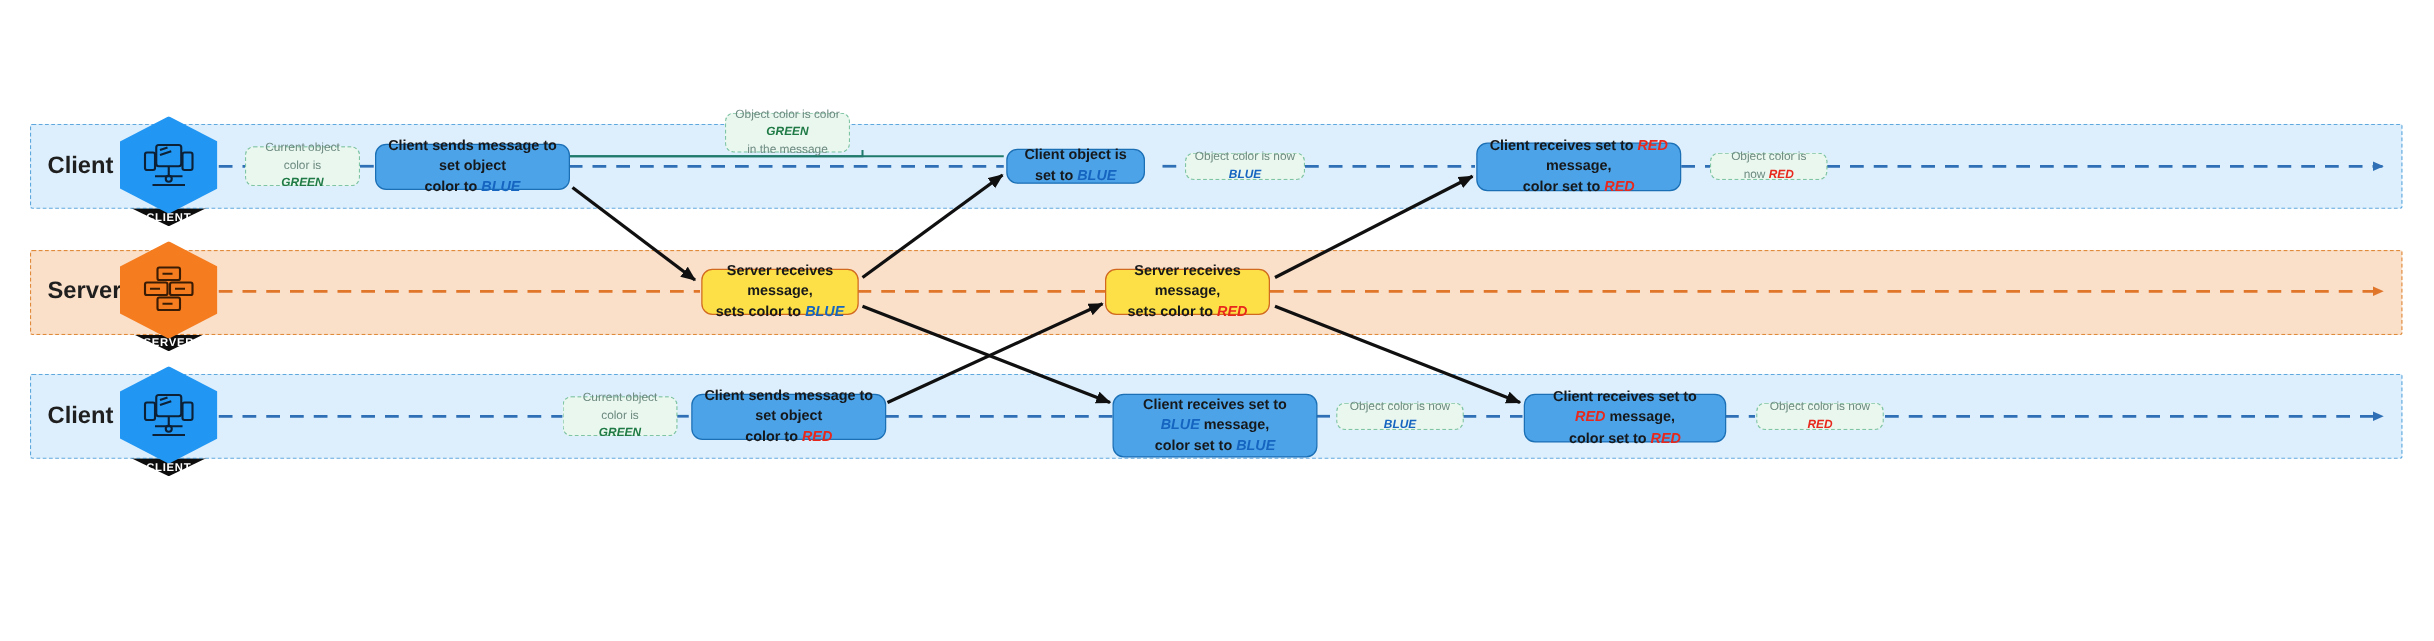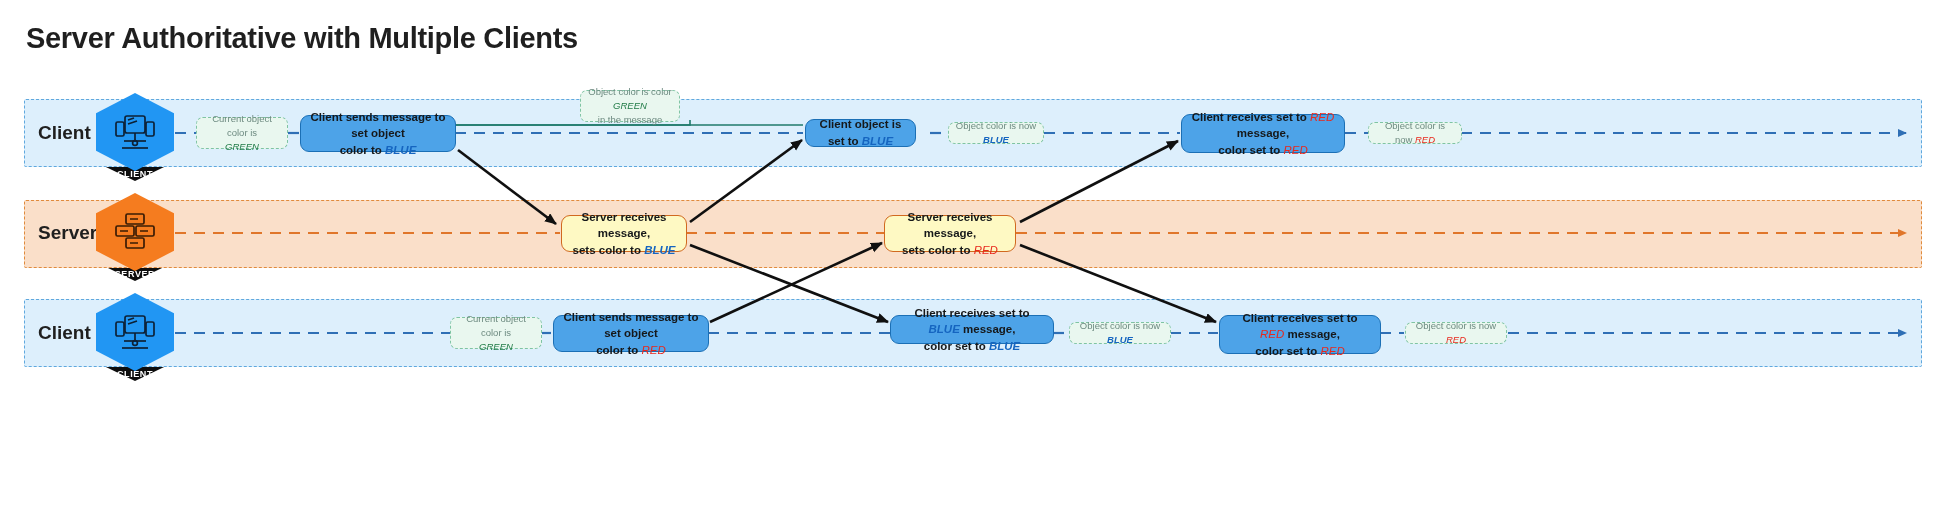--- a/index.html
+++ b/index.html
@@ -65,50 +65,49 @@
     position:absolute;box-sizing:border-box;
     border-radius:9px;
     display:flex;align-items:center;justify-content:center;
     text-align:center;
     font-size:11.5px;font-weight:bold;line-height:1.45;
     color:#16181a;
     padding:4px 9px;
     z-index:6;
   }
   .msg.blue{background:#4da3e8;border:1.6px solid #1b6fb5;}
-  .msg.orange{background:#fef9c3;border:1.6px solid #d1691f;}
+  .msg.orange{background:#fde047;border:1.6px solid #d1691f;}
 
   
   .note{
     position:absolute;box-sizing:border-box;
     border:1.3px dashed #7fc4a3;
     background:#e9f7ef;
     border-radius:7px;
     display:flex;align-items:center;justify-content:center;
     text-align:center;
     font-size:9.5px;line-height:1.5;
     color:#6d8a80;
     padding:3px 6px;
     z-index:6;
   }
 
   
   .c-blue{color:#1565c0;font-style:italic;font-weight:bold;}
-  .c-red{color:#e8281c;font-style:italic;font-weight:normal;}
-  .c-green{color:#1f7a45;font-style:italic;font-weight:normal;}
+  .c-red{color:#e8281c;font-style:italic;font-weight:bold;}
+  .c-green{color:#1f7a45;font-style:italic;font-weight:bold;}
 
   svg.overlay{position:absolute;left:0;top:0;width:1947px;height:513px;
     pointer-events:none;z-index:3;}
 </style>
 </head>
 <body>
 
 <div id="canvas">
 
-  <div class="title">Server Authoritative with Multiple Clients</div>
 
   <div class="lane client" style="top:99px;height:68px;"></div>
   <div class="lane server" style="top:200px;height:68px;"></div>
   <div class="lane client" style="top:299px;height:68px;"></div>
 
   <svg class="overlay" viewBox="0 0 1947 513">
     <defs>
       <marker id="ahBlue" markerWidth="10" markerHeight="10" refX="8" refY="4" orient="auto" markerUnits="userSpaceOnUse">
         <path d="M0,0 L9,4 L0,8 z" fill="#2f6fb5"></path>
       </marker>
@@ -262,21 +261,21 @@
   <div class="note" style="left:450px;top:317px;width:92px;height:32px;">
     <span><span>Current object color is</span><br>
       <span class="c-green">GREEN</span></span>
   </div>
 
   <div class="msg blue" style="left:553px;top:315px;width:156px;height:37px;">
     <span><span>Client sends message to set object</span><br>
       <span>color to </span><span class="c-red">RED</span></span>
   </div>
 
-  <div class="msg blue" style="left:890px;top:315px;width:164px;height:29px;">
+  <div class="msg blue" style="left:890px;top:315px;width:164px;height:51px;">
     <span><span>Client receives set to </span><span class="c-blue">BLUE</span><span> message,</span><br>
       <span>color set to </span><span class="c-blue">BLUE</span></span>
   </div>
 
   <div class="note" style="left:1069px;top:322px;width:102px;height:22px;">
     <span><span>Object color is now </span><span class="c-blue">BLUE</span></span>
   </div>
 
   <div class="msg blue" style="left:1219px;top:315px;width:162px;height:39px;">
     <span><span>Client receives set to </span><span class="c-red">RED</span><span> message,</span><br>

